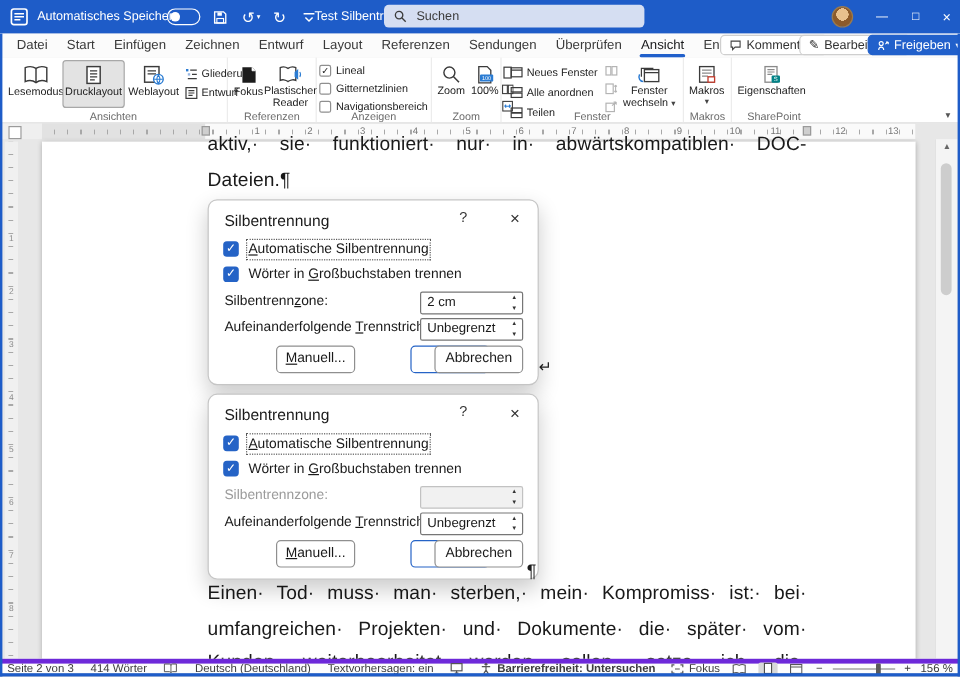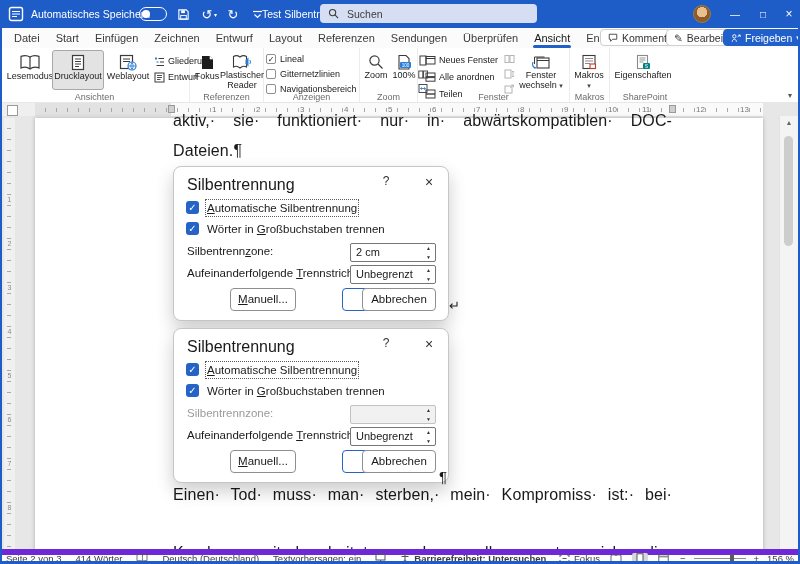--- a/index.html
+++ b/index.html
@@ -68,21 +68,21 @@
   .vscroll .arr{position:absolute;top:3px;left:0;width:100%;text-align:center;font-size:7px;color:#666;}
   .vscroll .thumb{position:absolute;top:20px;left:4px;width:9px;height:110px;background:#cdcdcd;border-radius:5px;}
 
   .doc-line{position:absolute;left:173px;width:499px;font-size:16px;color:#191919;letter-spacing:.1px;z-index:1;}
   .just{text-align:justify;text-align-last:justify;}
   .fmt-mark{position:absolute;z-index:3;color:#1a1a1a;}
 
   
   .dialog{position:absolute;left:173px;width:274px;height:153px;background:#fff;border:1px solid #c6c6c6;
           border-radius:8px;box-shadow:0 8px 18px rgba(0,0,0,.20);z-index:2;font-size:11.5px;color:#1a1a1a;}
-  .dlg-title{position:absolute;left:13px;top:9px;font-size:16px;}
+  .dlg-title{position:absolute;left:13px;top:9px;font-size:13px;}
   .dlg-help{position:absolute;left:202px;top:7px;width:20px;text-align:center;font-size:12px;color:#333;}
   .dlg-close{position:absolute;right:8px;top:5px;width:22px;height:20px;text-align:center;font-size:14px;color:#333;line-height:20px;}
   .dlg-row{position:absolute;left:0;right:0;height:16px;}
   .dlg-check{position:absolute;left:12px;top:0;width:13px;height:13px;border-radius:3px;background:#2563c6;
              color:#fff;font-size:10px;line-height:13px;text-align:center;}
   .dlg-cblabel{position:absolute;left:33px;top:0;line-height:14px;white-space:nowrap;}
   .focusbox{outline:1px dotted #5a5a5a;outline-offset:1px;}
   .key{text-decoration:underline;}
   .dlg-flabel{position:absolute;left:13px;top:2px;white-space:nowrap;}
   .spin{position:absolute;right:12px;top:0;width:86px;height:19px;border:1px solid #767676;border-radius:2px;
@@ -93,21 +93,21 @@
   .disabledrow .dlg-flabel{color:#9b9b9b;}
   .disabledrow .spin{background:#f1f1f1;border-color:#c2c2c2;}
   .dlg-btn{position:absolute;top:0;height:23px;border:1px solid #8f8f8f;border-radius:4px;background:#fff;
            font-size:11.5px;text-align:center;line-height:21px;box-sizing:border-box;color:#1a1a1a;margin-left:44px;}
   .btnrow{position:absolute;left:0;right:0;top:121px;height:24px;}
   .btn-manual{left:12px;width:66px;}
   .btn-ok{left:124px;width:66px;border:1.5px solid #2563c6;}
   .btn-cancel{right:12px;width:74px;}
 
   
-  .statusbar{position:absolute;left:0;right:0;bottom:3px;height:12px;background:#fdfdfd;border-top:6px solid #6d28d9;
+  .statusbar{position:absolute;left:0;right:0;bottom:3px;height:12px;background:#fdfdfd;border-top:4px solid #6d28d9;
              display:flex;align-items:center;justify-content:space-between;font-size:9.5px;color:#3c3c3c;padding:0 6px;box-sizing:border-box;}
   .sb-group{display:flex;align-items:center;gap:14px;white-space:nowrap;}
   .sb-item{display:flex;align-items:center;gap:4px;}
   .viewbtn{width:16px;height:11px;display:flex;align-items:center;justify-content:center;border-radius:2px;}
   .viewbtn.selected{background:#d9d9d9;}
   .slider{position:relative;width:52px;height:11px;}
   .slider .track{position:absolute;left:0;right:0;top:5px;height:1px;background:#8f8f8f;}
   .slider .thumb{position:absolute;left:36px;top:1px;width:4px;height:9px;background:#5a5a5a;border-radius:1px;}
   .bluebar{position:absolute;left:0;right:0;bottom:0;height:3px;background:#1e5cc8;}
   .blue-r{position:absolute;top:28px;right:0;width:2px;bottom:0;background:#1e5cc8;}
@@ -505,20 +505,21 @@
     <div class="page"></div>
 
     <div class="vscroll">
       <span class="arr">▲</span>
       <span class="thumb"></span>
     </div>
 
     <div class="doc-line just" style="top:10px">aktiv,· sie· funktioniert· nur· in· abwärtskompatiblen· DOC-</div>
     <div class="doc-line" style="top:40px">Dateien.¶</div>
     <div class="doc-line just" style="top:384px">Einen· Tod· muss· man· sterben,· mein· Kompromiss· ist:· bei·</div>
+    <div class="doc-line just" style="top:414px">umfangreichen· Projekten· und· Dokumente· die· später· vom·</div>
     <div class="doc-line just" style="top:442px">Kunden· weiterbearbeitet· werden· sollen,· setze· ich· die·</div>
     <span class="fmt-mark" style="left:449px;top:196px;font-size:13px">↵</span>
     <span class="fmt-mark" style="left:439px;top:366px;font-size:15px">¶</span>
 
     <div class="dialog" style="top:64px">
       <span class="dlg-title">Silbentrennung</span>
       <span class="dlg-help">?</span>
       <span class="dlg-close">×</span>
       <div class="dlg-row" style="top:34px">
         <span class="dlg-check">✓</span>

